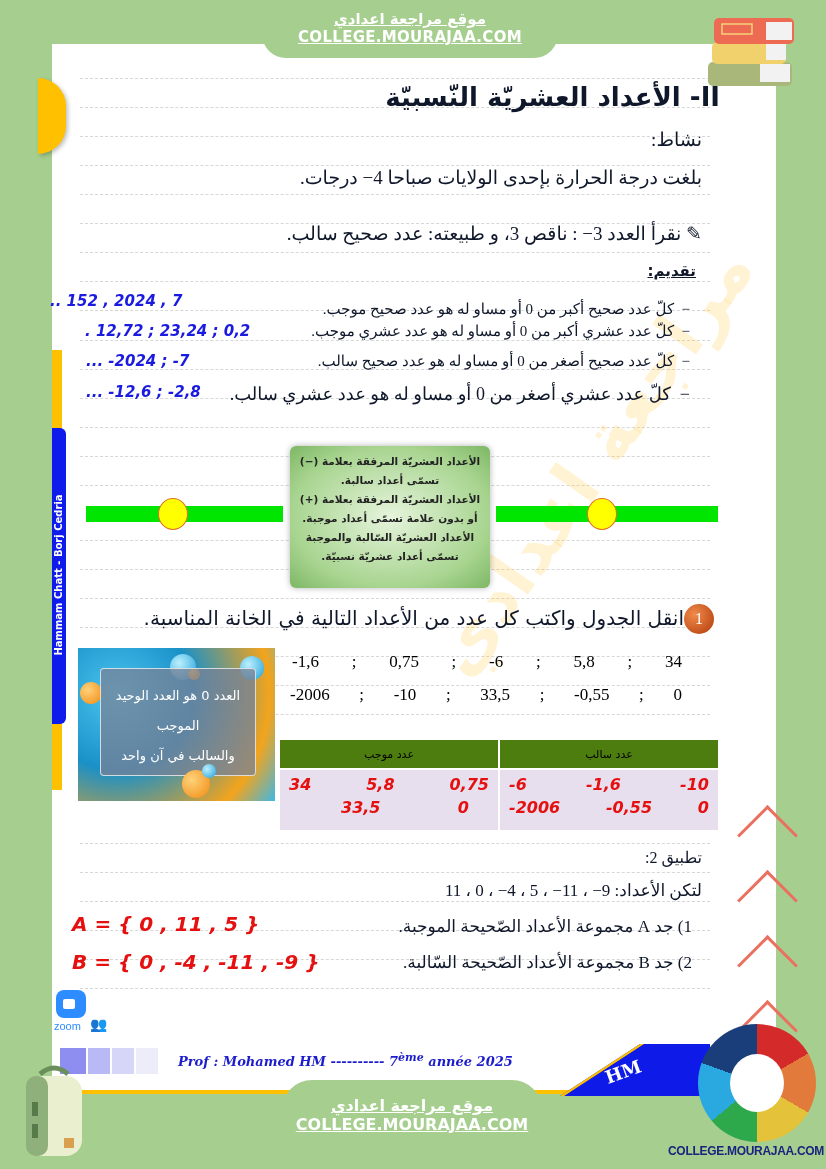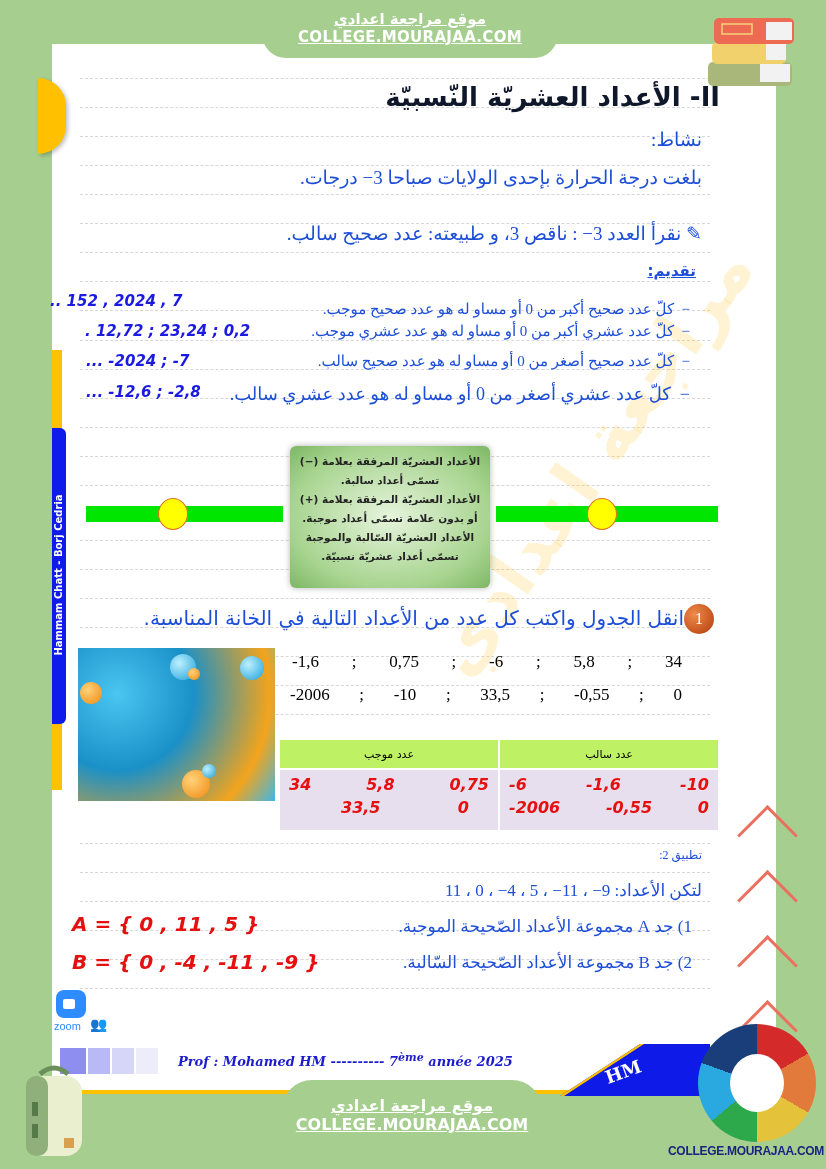--- a/index.html
+++ b/index.html
@@ -42,21 +42,21 @@
     }
     .blue-vert span {
       position: absolute; left: -134px; top: 140px; width: 282px; height: 14px;
       transform: rotate(-90deg); color: #fff; font-size: 10px; font-weight: bold; line-height: 14px; text-align: center;
       white-space: nowrap;
     }
     .title {
       position: absolute; right: 106px; top: 82px; color: #0f172a; font-size: 26px; font-weight: bold; direction: rtl;
     }
     .books { position: absolute; left: 700px; top: 12px; width: 100px; height: 80px; }
-    .txt { position: absolute; font-family: "Liberation Serif", serif; color: #1d4ed8; direction: rtl; white-space: nowrap; }
+    .txt { position: absolute; font-family: "Liberation Serif", serif; color: #0f172a; direction: rtl; white-space: nowrap; }
     .hand-blue { position: absolute; color: #1a1ae0; font-family: "DejaVu Sans", sans-serif; font-weight: bold; font-size: 15px; white-space: nowrap; font-style: italic; }
     .hand-red { color: #e51010; font-family: "DejaVu Sans", sans-serif; font-weight: bold; font-style: italic; white-space: nowrap; }
     .greenbar { position: absolute; height: 16px; background: #00e600; top: 506px; }
     .dot { position: absolute; width: 28px; height: 30px; border-radius: 50%; background: #ffff00; border: 1px solid #e07020; top: 498px; }
     .note-box {
       position: absolute; left: 290px; top: 446px; width: 200px; height: 142px;
       background: radial-gradient(ellipse at center, #e6f4dc 0%, #a7d48f 70%, #7db764 100%);
       border-radius: 6px; box-shadow: 0 0 6px rgba(0,0,0,0.3);
       font-size: 10.5px; font-weight: bold; color: #222; direction: rtl; text-align: center; line-height: 19px; padding-top: 6px; box-sizing: border-box;
     }
@@ -73,21 +73,21 @@
     .zero-card .glass {
       position: absolute; left: 22px; top: 20px; width: 156px; height: 108px;
       background: rgba(120,130,150,0.75); border: 1px solid rgba(255,255,255,0.7); border-radius: 4px;
       color: #fff; font-size: 13px; text-align: center; direction: rtl; line-height: 30px; padding-top: 12px; box-sizing: border-box;
     }
     .bubble { position: absolute; border-radius: 50%; }
     .sign-table {
       position: absolute; left: 278px; top: 738px; width: 442px; border-collapse: separate; border-spacing: 2px;
       background: #fff;
     }
-    .sign-table th { background: #bef264; font-weight: normal; font-size: 11px; height: 26px; direction: rtl; }
+    .sign-table th { background: #4d7c0f; font-weight: normal; font-size: 11px; height: 26px; direction: rtl; }
     .sign-table td { background: #e7deee; height: 58px; vertical-align: top; position: relative; }
     .cellrow { display: flex; justify-content: space-between; padding: 4px 8px 0 8px; font-size: 16px; }
     .cellrow2 { display: flex; justify-content: space-between; padding: 4px 8px 0 8px; font-size: 16px; }
     .chevrons { position: absolute; left: 734px; top: 792px; width: 56px; }
     .chev { width: 40px; height: 40px; border: 3px solid #ea7060; border-right: none; border-bottom: none; transform: rotate(45deg); margin: 22px 0 0 12px; }
     .footer-line { position: absolute; left: 56px; top: 1090px; width: 560px; height: 4px; background: #ffc000; }
     .footer-boxes { position: absolute; left: 60px; top: 1048px; height: 26px; display: flex; gap: 2px; align-items: center; }
     .fbox { width: 20px; height: 26px; }
     .prof { position: absolute; left: 178px; top: 1051px; color: #1c1ccc; font-family: "DejaVu Serif", serif; font-weight: bold; font-size: 13px; font-style: italic; white-space: nowrap; }
     .prof sup { font-size: 11px; }
@@ -158,21 +158,21 @@
   <rect x="12" y="30" width="74" height="22" rx="5" fill="#f1d16c"></rect>
   <rect x="66" y="32" width="20" height="16" fill="#f2f2f2"></rect>
   <rect x="14" y="6" width="80" height="26" rx="5" fill="#ec6b52"></rect>
   <rect x="66" y="10" width="26" height="18" fill="#f2f2f2"></rect>
   <rect x="22" y="12" width="30" height="10" fill="none" stroke="#f7d07a" stroke-width="1.5"></rect>
 </svg>
 
 <div class="title">II-  الأعداد العشريّة النّسبيّة</div>
 
 <div class="txt" style="right:124px; top:128px; font-size:19px;">نشاط:</div>
-<div class="txt" style="right:124px; top:166px; font-size:19px;">بلغت درجة الحرارة بإحدى الولايات صباحا  3−  درجات.</div>
+<div class="txt" style="right:124px; top:166px; font-size:19px;">بلغت درجة الحرارة بإحدى الولايات صباحا  4−  درجات.</div>
 <div class="txt" style="right:124px; top:222px; font-size:19px;">
   <span>✎</span>
   <span>نقرأ العدد  3− : ناقص 3، و طبيعته: عدد صحيح سالب.</span>
 </div>
 
 <div class="txt" style="right:130px; top:262px; font-size:15px; font-weight:bold; font-family:'DejaVu Sans', sans-serif; text-decoration: underline;">تقديم:</div>
 
 <div class="txt" style="right:136px; top:300px; font-size:15px;">
   <span>−&nbsp;&nbsp;</span><span>كلّ عدد صحيح أكبر من 0 أو مساو له هو عدد صحيح موجب.</span>
 </div>
@@ -229,20 +229,24 @@
   <span>-0,55</span>
   <span>;</span>
   <span>0</span>
 </div>
 
 <div class="zero-card">
   <div class="bubble" style="left:92px; top:6px; width:26px; height:26px; background:radial-gradient(circle at 35% 35%, #bdf0ff, #1ea0d8);"></div>
   <div class="bubble" style="left:110px; top:20px; width:12px; height:12px; background:radial-gradient(circle at 35% 35%, #ffd27a, #f08a10);"></div>
   <div class="bubble" style="left:162px; top:8px; width:24px; height:24px; background:radial-gradient(circle at 35% 35%, #bdf0ff, #1ea0d8);"></div>
   <div class="bubble" style="left:2px; top:34px; width:22px; height:22px; background:radial-gradient(circle at 35% 35%, #ffd27a, #f08a10);"></div>
+  <div class="glass">
+    <div>العدد 0 هو العدد الوحيد الموجب</div>
+    <div>والسالب في آن واحد</div>
+  </div>
   <div class="bubble" style="left:104px; top:122px; width:28px; height:28px; background:radial-gradient(circle at 35% 35%, #ffd27a, #f08a10);"></div>
   <div class="bubble" style="left:124px; top:116px; width:14px; height:14px; background:radial-gradient(circle at 35% 35%, #bdf0ff, #1ea0d8);"></div>
 </div>
 
 <table class="sign-table">
   <tbody>
       <tr>
     <th style="width:50%">عدد موجب</th>
     <th style="width:50%">عدد سالب</th>
   </tr>
@@ -274,21 +278,21 @@
 </tbody>
   </table>
 
 <div class="chevrons">
   <div class="chev"></div>
   <div class="chev"></div>
   <div class="chev"></div>
   <div class="chev"></div>
 </div>
 
-<div class="txt" style="right:124px; top:848px; font-size:12px;">تطبيق 2:</div>
+<div class="txt" style="right:124px; top:848px; font-size:16px;">تطبيق 2:</div>
 <div class="txt" style="right:124px; top:880px; font-size:17px;">لتكن الأعداد:  9−  ،  11−  ،  5  ،  4−  ،  0 ،  11</div>
 <div class="txt" style="right:134px; top:916px; font-size:17px;">1)  جد A  مجموعة الأعداد الصّحيحة الموجبة.</div>
 <div class="txt" style="right:134px; top:952px; font-size:17px;">2)  جد B  مجموعة الأعداد الصّحيحة السّالبة.</div>
 <div class="hand-red" style="position:absolute; left:72px; top:912px; font-size:20px;">A = { 0 , 11 , 5 }</div>
 <div class="hand-red" style="position:absolute; left:72px; top:950px; font-size:20px;">B = { 0 , -4 , -11 , -9 }</div>
 
 <div class="zoom-logo"></div>
 <div class="zoom-text">zoom</div>
 <div class="zoom-people">👥</div>
 

